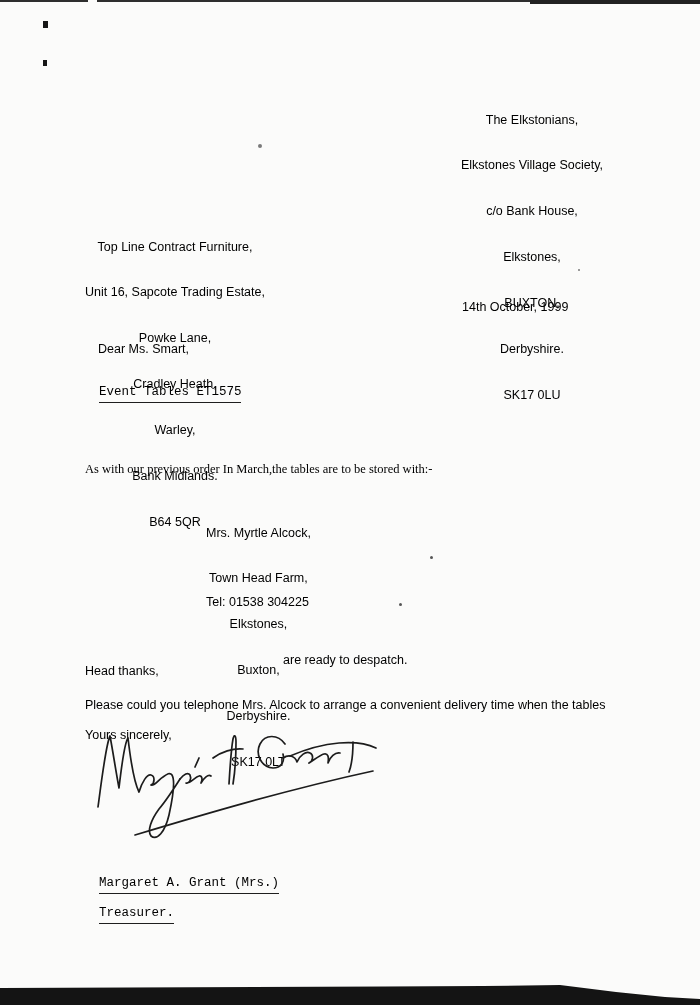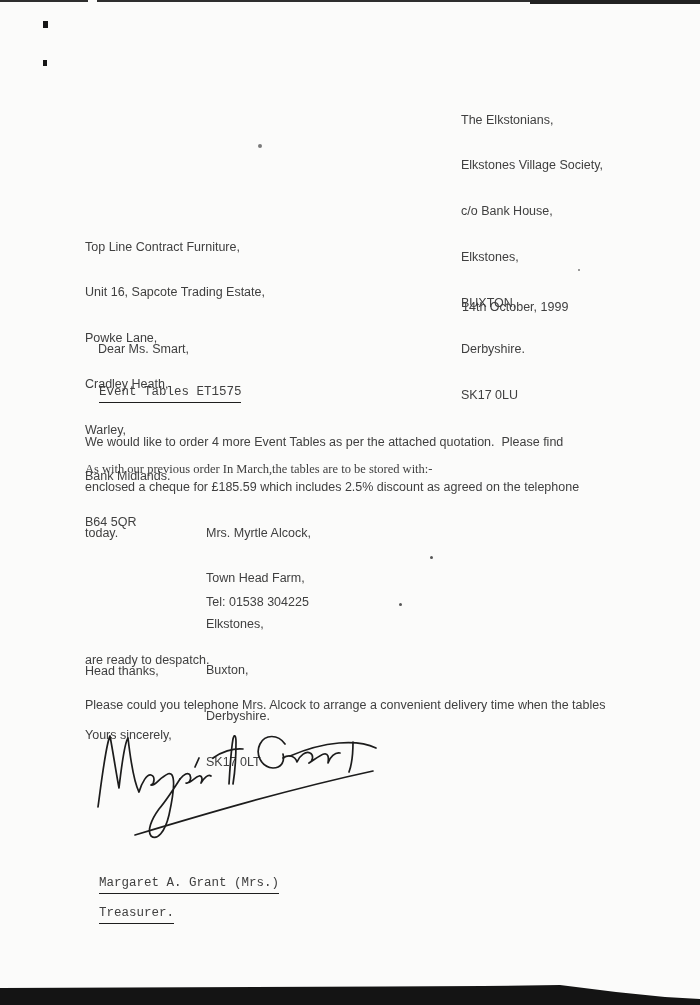--- a/index.html
+++ b/index.html
@@ -10,21 +10,22 @@
     overflow:hidden;
     font-family:"Liberation Sans", sans-serif;
     color:#1d1d1d;
     margin:0 auto;
   }
   .tblock{
     position:absolute;
     font-size:12.5px;
     line-height:15.3px;
     white-space:pre;
-    color:#404040;
+    color:#000000;
+    text-align:center;
   }
   .tblock div{min-height:15.3px;}
   .underlined{border-bottom:1px solid #1e1e1e;padding-bottom:1px;display:inline-block;font-family:Liberation Mono, monospace;}
   .top-strip{position:absolute;left:0;top:0;width:700px;height:2px;background:#2e2e2e;}
   .top-strip-right{position:absolute;left:530px;top:0;width:170px;height:4px;background:#222;}
   .top-strip-gap{position:absolute;left:88px;top:0;width:9px;height:3px;background:#fbfbfa;}
   .artifact{position:absolute;background:#161616;}
   .speck{position:absolute;background:#7a7a7a;border-radius:50%;}
   .bottom-bar{
     position:absolute;left:0;top:980px;width:700px;height:25px;
@@ -70,25 +71,20 @@
   </div>
 
   <div class="tblock" style="left:462px;top:300px;">14th October, 1999</div>
 
   <div class="tblock" style="left:98px;top:342px;">Dear Ms. Smart,</div>
 
   <div class="tblock" style="left:85px;top:369px;">
     <span class="underlined">Event Tables ET1575</span>
   </div>
 
-  <div class="tblock" style="left:85px;top:404px;">
-    <div>We would like to order 4 more Event Tables as per the attached quotation.  Please find</div>
-    <div>enclosed a cheque for £185.59 which includes 2.5% discount as agreed on the telephone</div>
-    <div>today.</div>
-  </div>
 
   <div class="tblock" style="left:85px;top:462px;font-family:Liberation Serif, serif;">As with our previous order In March,the tables are to be stored with:-</div>
 
   <div class="tblock" style="left:206px;top:495px;">
     <div>Mrs. Myrtle Alcock,</div>
     <div>Town Head Farm,</div>
     <div>Elkstones,</div>
     <div>Buxton,</div>
     <div>Derbyshire.</div>
     <div>SK17 0LT</div>

